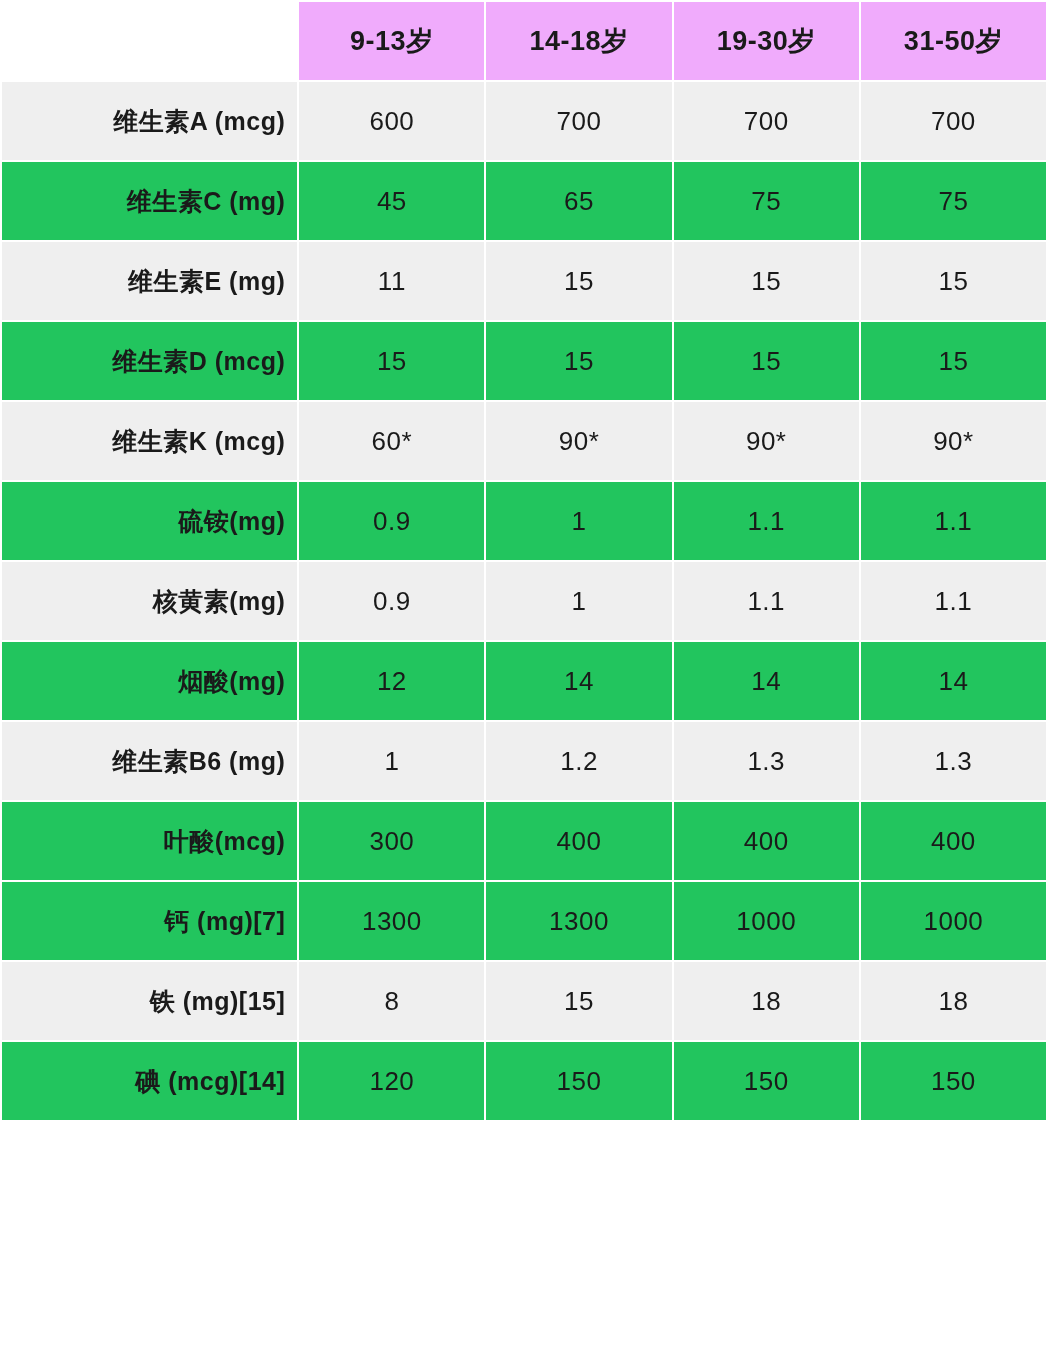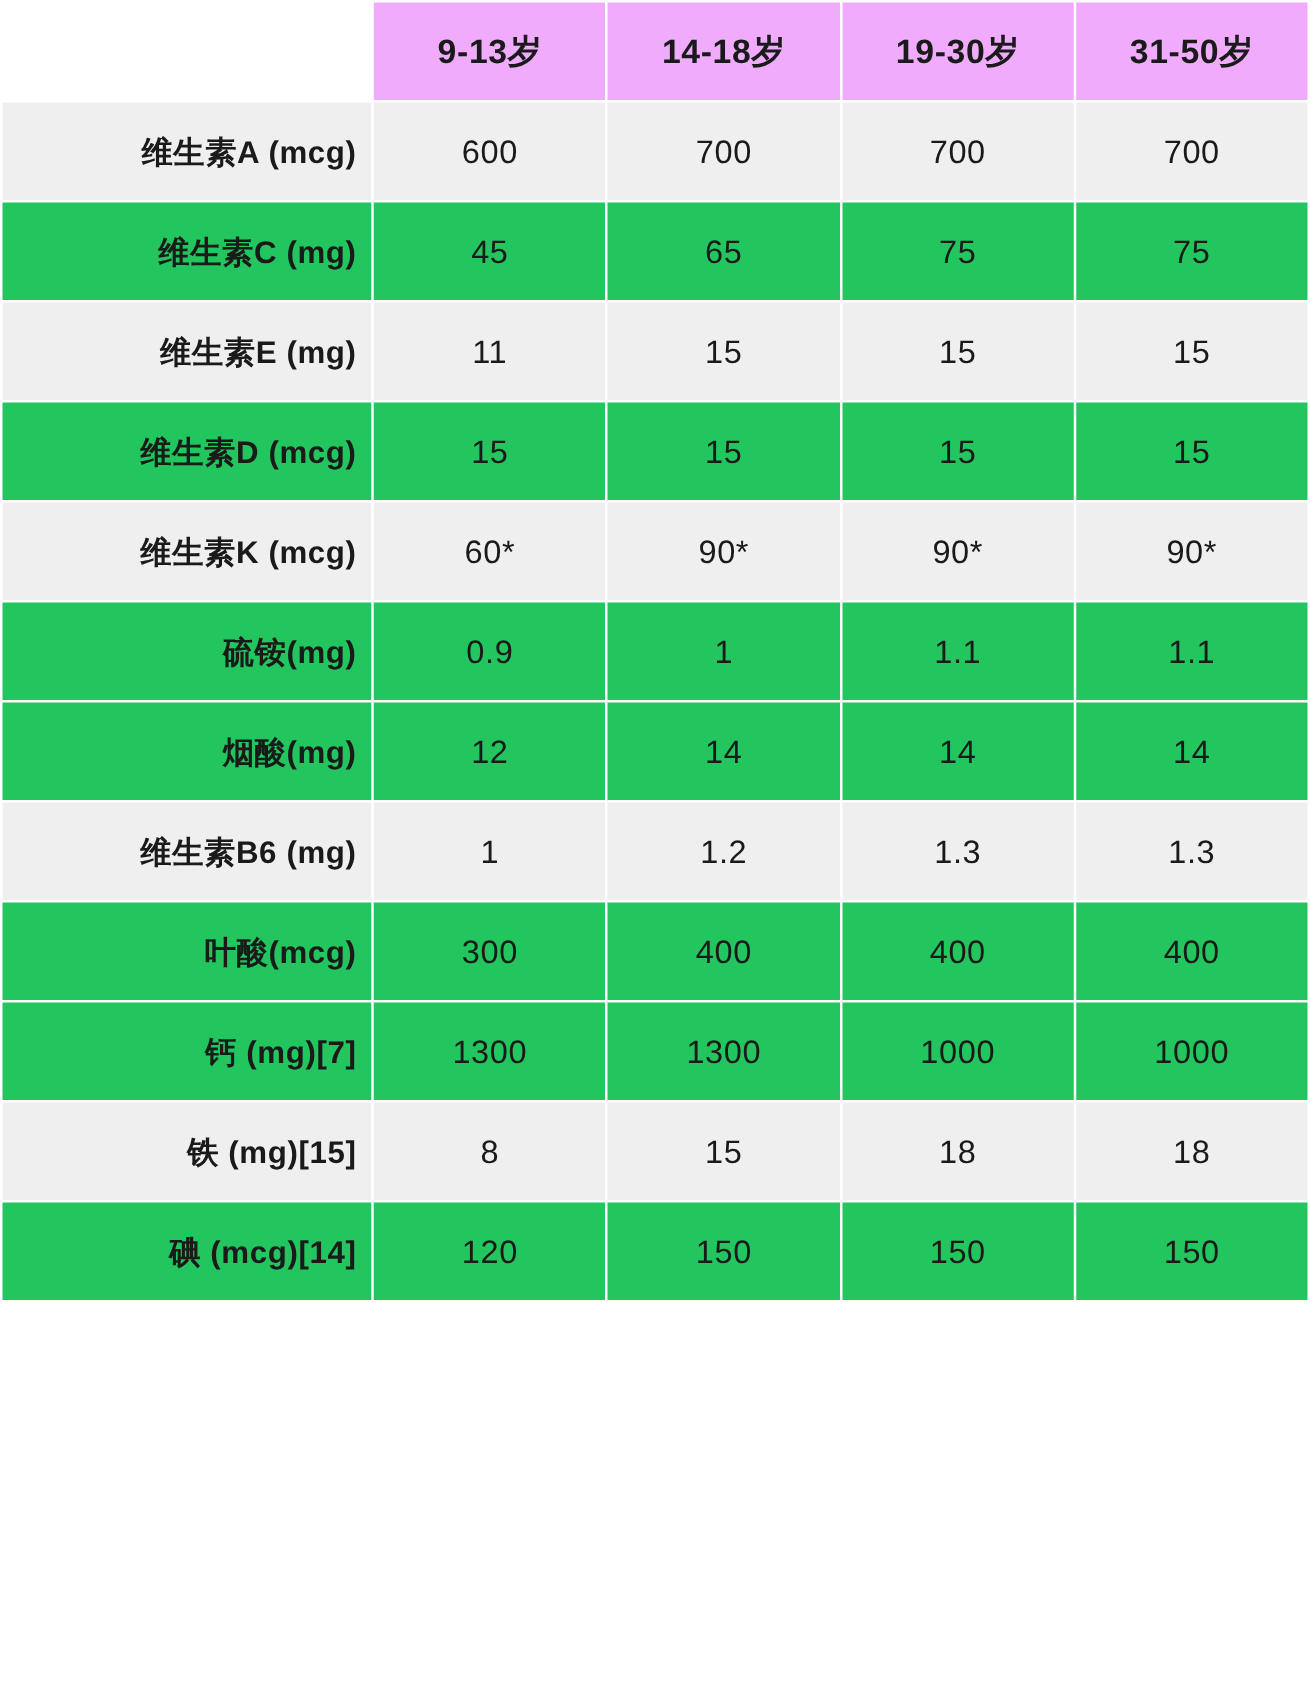--- a/index.html
+++ b/index.html
@@ -120,20 +120,27 @@
       <td class="row-value">90*</td>
       <td class="row-value">90*</td>
     </tr>
     <tr class="alt">
       <td class="row-label">硫铵(mg)</td>
       <td class="row-value">0.9</td>
       <td class="row-value">1</td>
       <td class="row-value">1.1</td>
       <td class="row-value">1.1</td>
     </tr>
+    <tr>
+      <td class="row-label">核黄素(mg)</td>
+      <td class="row-value">0.9</td>
+      <td class="row-value">1</td>
+      <td class="row-value">1.1</td>
+      <td class="row-value">1.1</td>
+    </tr>
     <tr class="alt">
       <td class="row-label">烟酸(mg)</td>
       <td class="row-value">12</td>
       <td class="row-value">14</td>
       <td class="row-value">14</td>
       <td class="row-value">14</td>
     </tr>
     <tr>
       <td class="row-label">维生素B6 (mg)</td>
       <td class="row-value">1</td>

